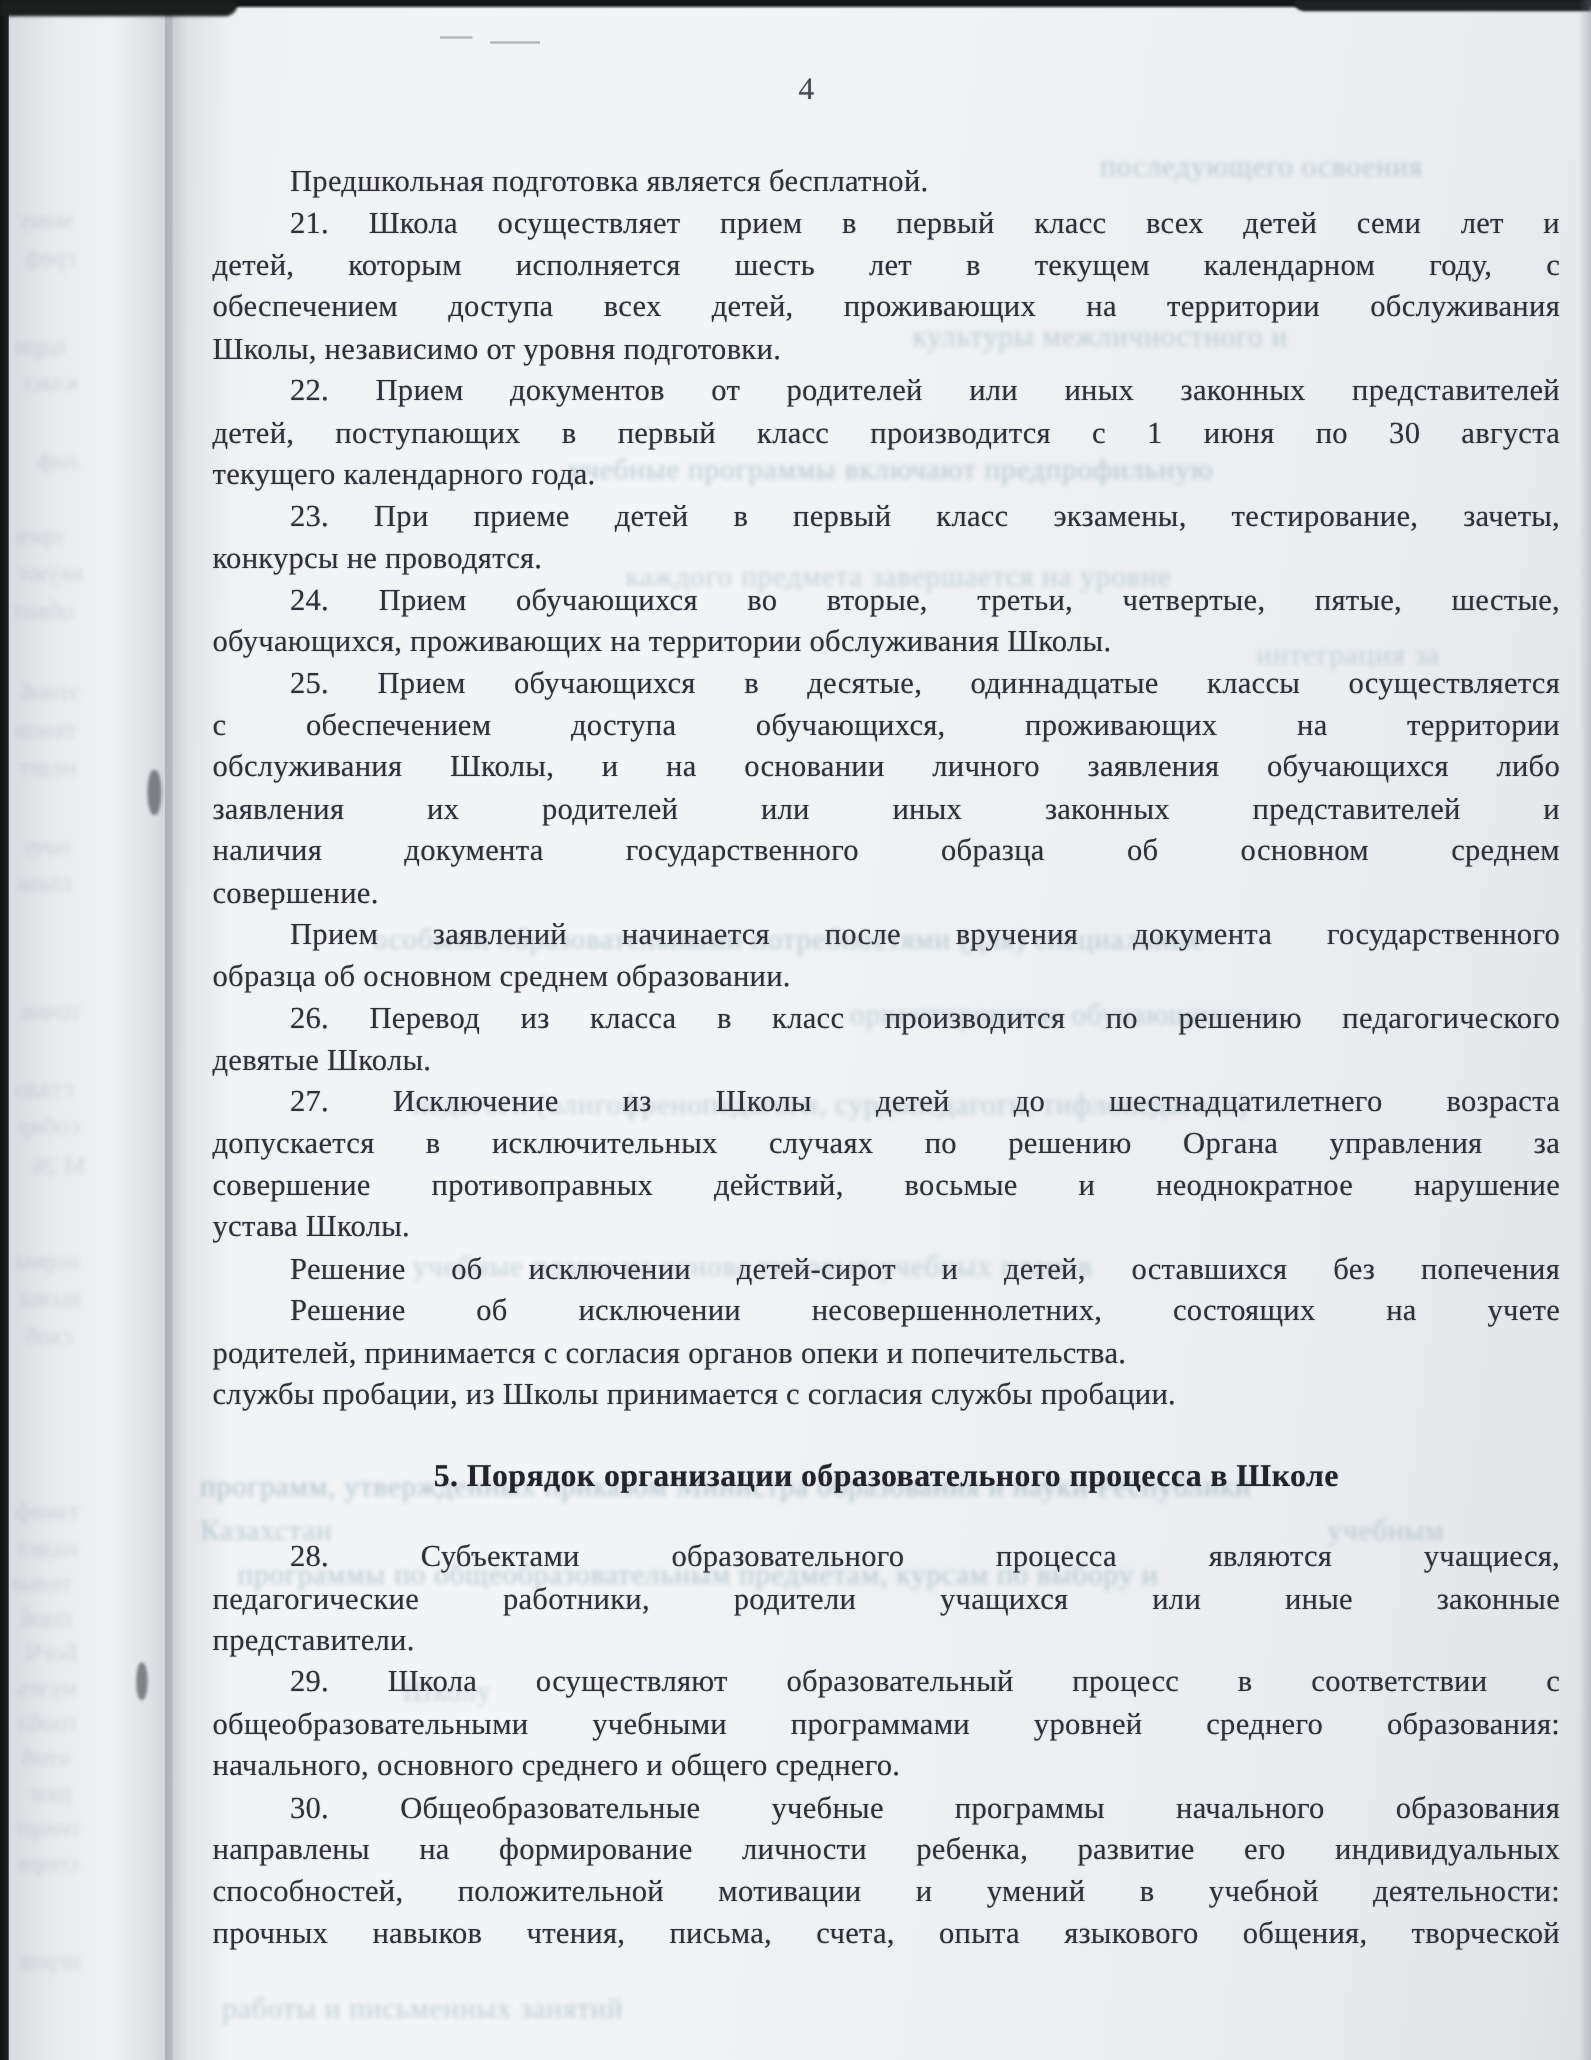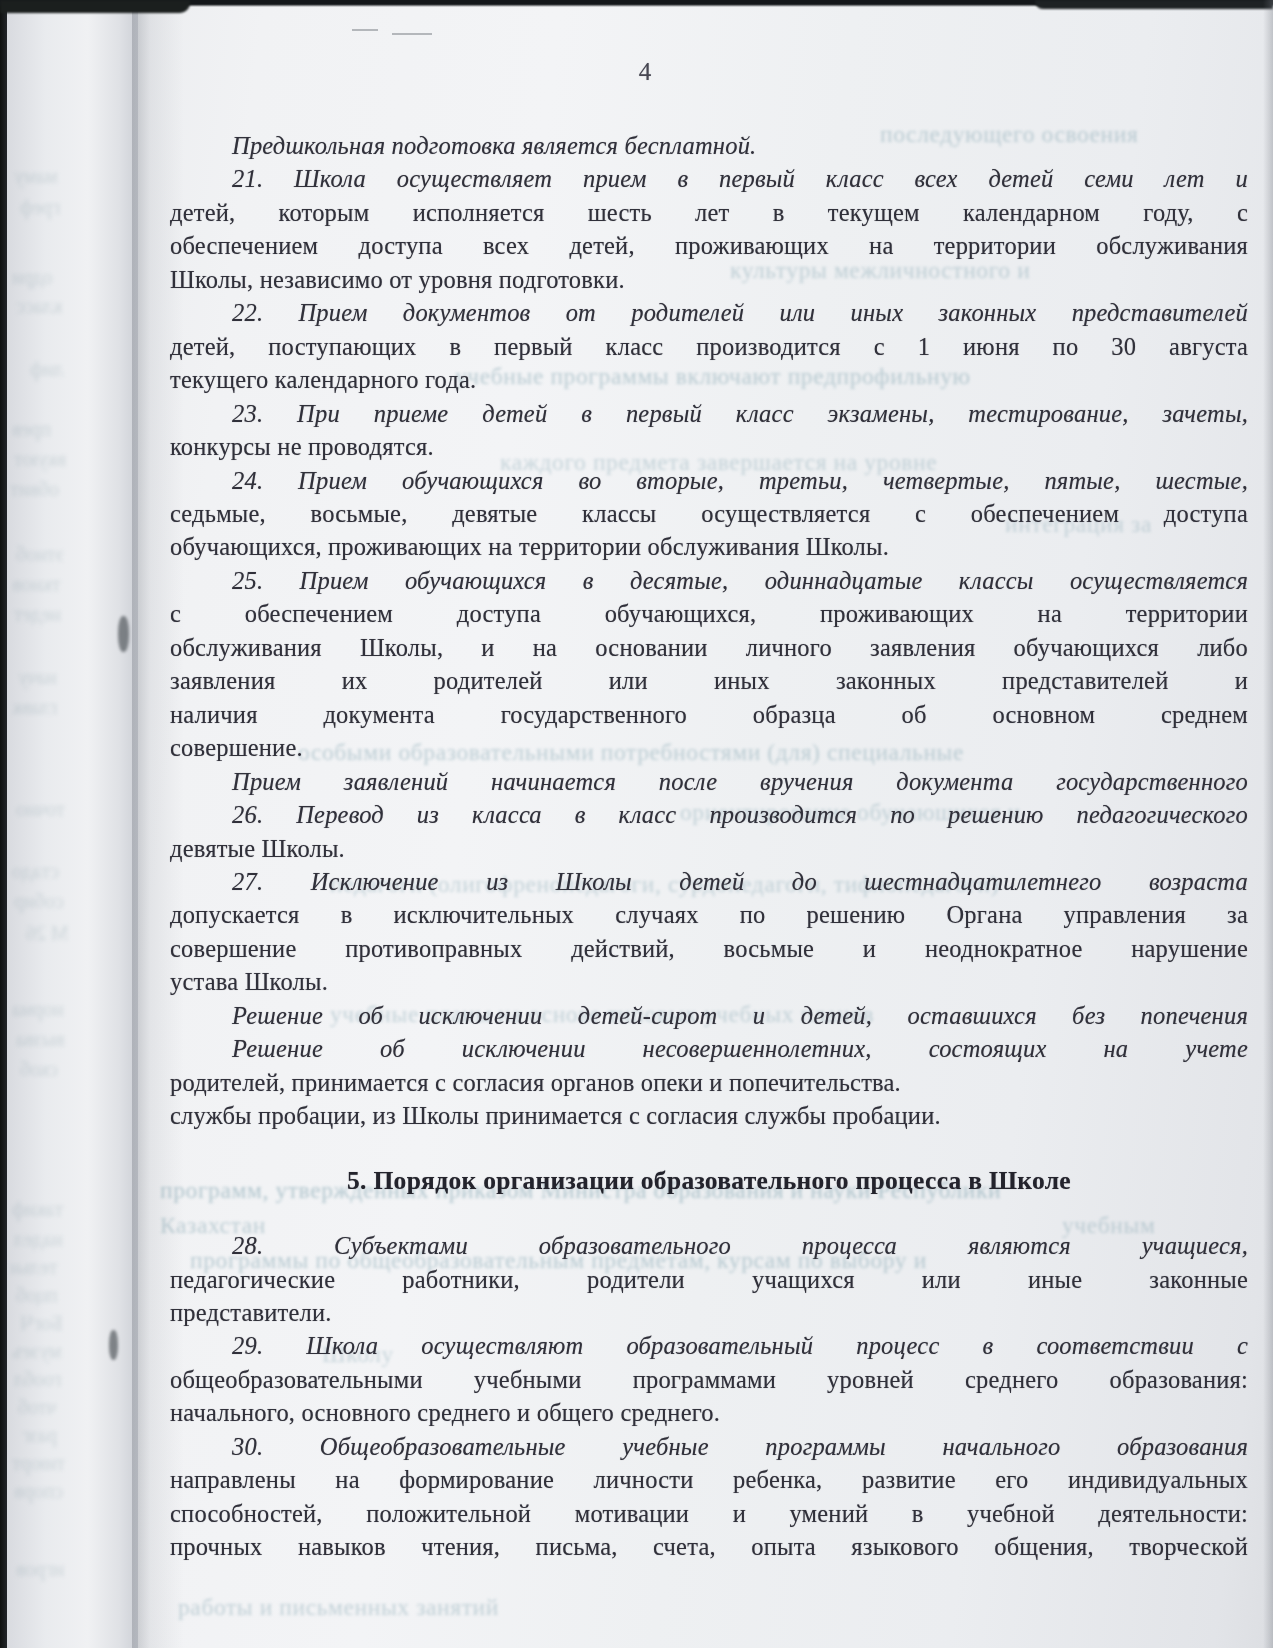--- a/index.html
+++ b/index.html
@@ -50,21 +50,21 @@
   
   .doc-body {
     position:absolute; left:170px; top:129px; width:1078px;
   }
   .line {
     width:1078px; line-height:33.45px; font-size:24.5px; color:#30303a;
     text-shadow:0 0 1px rgba(46,46,56,.45);
     letter-spacing:.2px;
   }
   .line.justify { text-align:justify; text-align-last:justify; }
-  .line.indent { text-indent:62px;font-style:italic; }
+  .line.indent { text-indent:62px; }
   .line.heading {
     font-weight:bold; text-align:center; text-align-last:center;
     margin:31px 0 32px; font-size:25.5px; color:#23232c;
     letter-spacing:.3px;
   }
   
   .ghost {
     position:absolute; white-space:nowrap;
     color:#5d8a99; font-size:23.5px; font-weight:500;
     filter:blur(1.7px); letter-spacing:.6px;
@@ -146,29 +146,29 @@
       <div class="line indent justify">21. Школа осуществляет прием в первый класс всех детей семи лет и</div>
       <div class="line justify">детей, которым исполняется шесть лет в текущем календарном году, с</div>
       <div class="line justify">обеспечением доступа всех детей, проживающих на территории обслуживания</div>
       <div class="line">Школы, независимо от уровня подготовки.</div>
       <div class="line indent justify">22. Прием документов от родителей или иных законных представителей</div>
       <div class="line justify">детей, поступающих в первый класс производится с 1 июня по 30 августа</div>
       <div class="line">текущего календарного года.</div>
       <div class="line indent justify">23. При приеме детей в первый класс экзамены, тестирование, зачеты,</div>
       <div class="line">конкурсы не проводятся.</div>
       <div class="line indent justify">24. Прием обучающихся во вторые, третьи, четвертые, пятые, шестые,</div>
-      <div class="line justify">седьмые, восьмые, девятые классы осуществляется с обеспечением доступа</div>
       <div class="line">обучающихся, проживающих на территории обслуживания Школы.</div>
       <div class="line indent justify">25. Прием обучающихся в десятые, одиннадцатые классы осуществляется</div>
       <div class="line justify">с обеспечением доступа обучающихся, проживающих на территории</div>
       <div class="line justify">обслуживания Школы, и на основании личного заявления обучающихся либо</div>
       <div class="line justify">заявления их родителей или иных законных представителей и</div>
       <div class="line justify">наличия документа государственного образца об основном среднем</div>
       <div class="line">совершение.</div>
       <div class="line indent justify">Прием заявлений начинается после вручения документа государственного</div>
+      <div class="line">образца об основном среднем образовании.</div>
       <div class="line indent justify">26. Перевод из класса в класс производится по решению педагогического</div>
       <div class="line">девятые Школы.</div>
       <div class="line indent justify">27. Исключение из Школы детей до шестнадцатилетнего возраста</div>
       <div class="line justify">допускается в исключительных случаях по решению Органа управления за</div>
       <div class="line justify">совершение противоправных действий, восьмые и неоднократное нарушение</div>
       <div class="line">устава Школы.</div>
       <div class="line indent justify">Решение об исключении детей-сирот и детей, оставшихся без попечения</div>
       <div class="line indent justify">Решение об исключении несовершеннолетних, состоящих на учете</div>
       <div class="line">родителей, принимается с согласия органов опеки и попечительства.</div>
       <div class="line">службы пробации, из Школы принимается с согласия службы пробации.</div>

